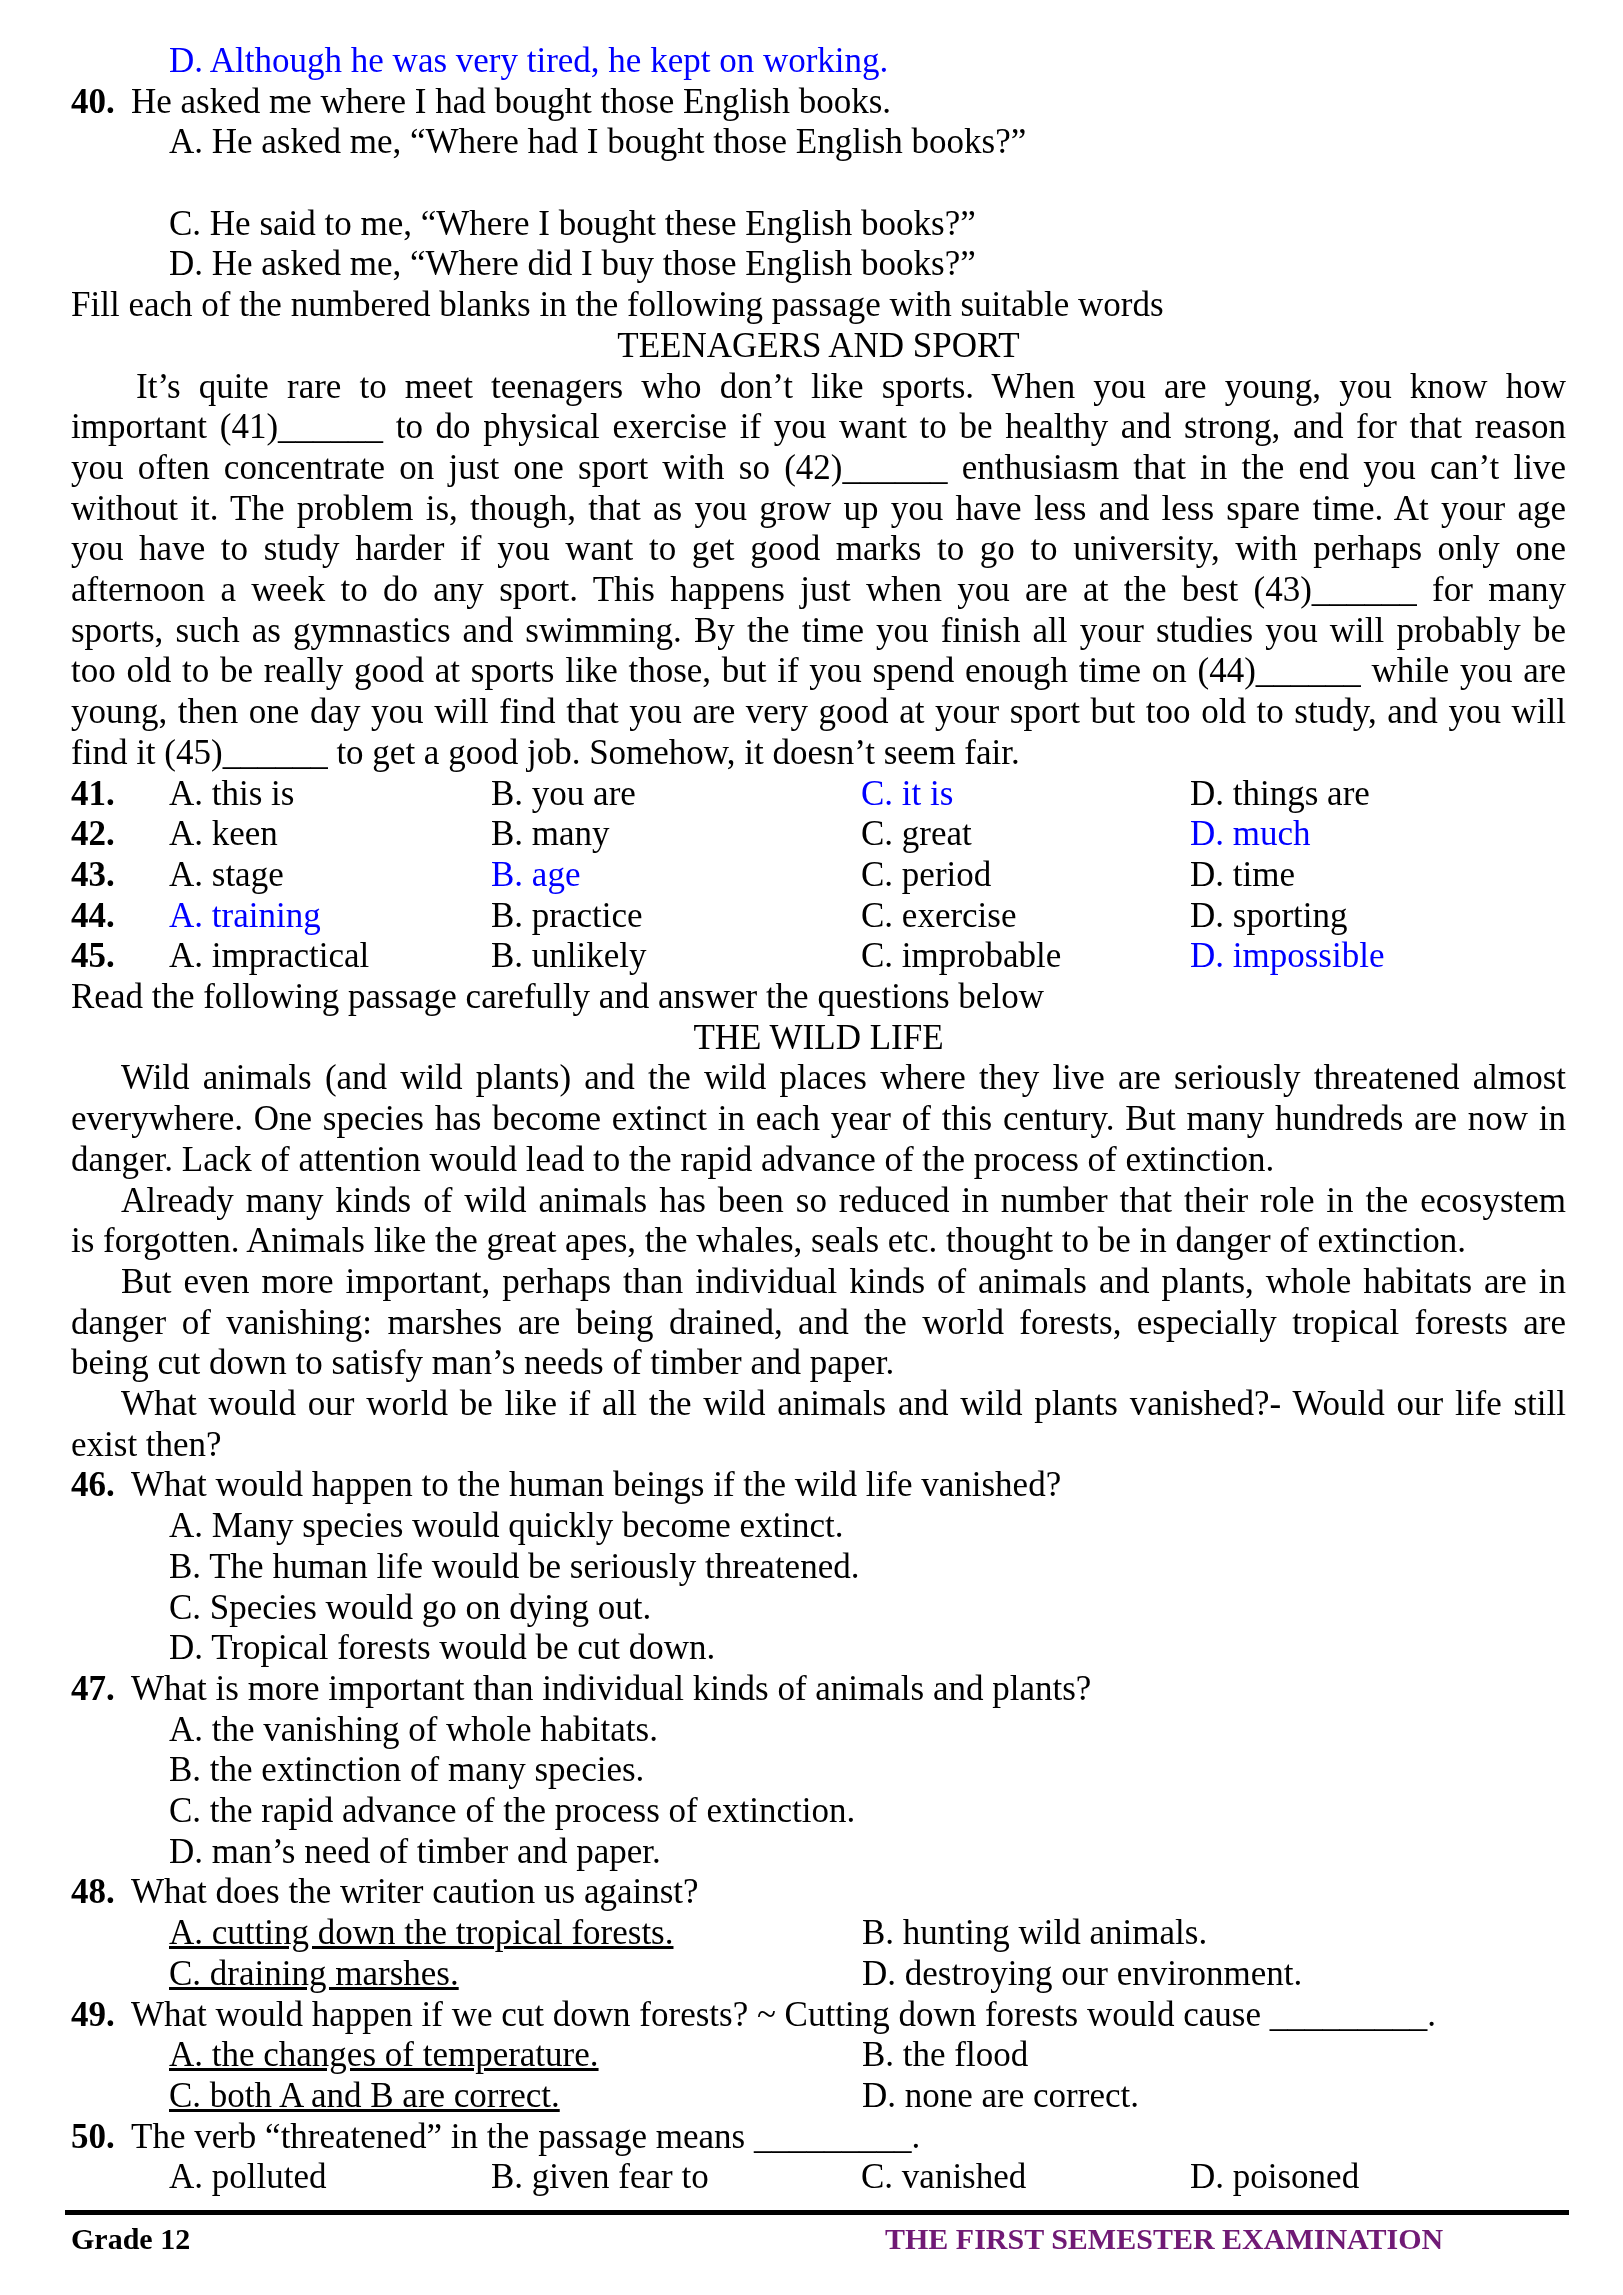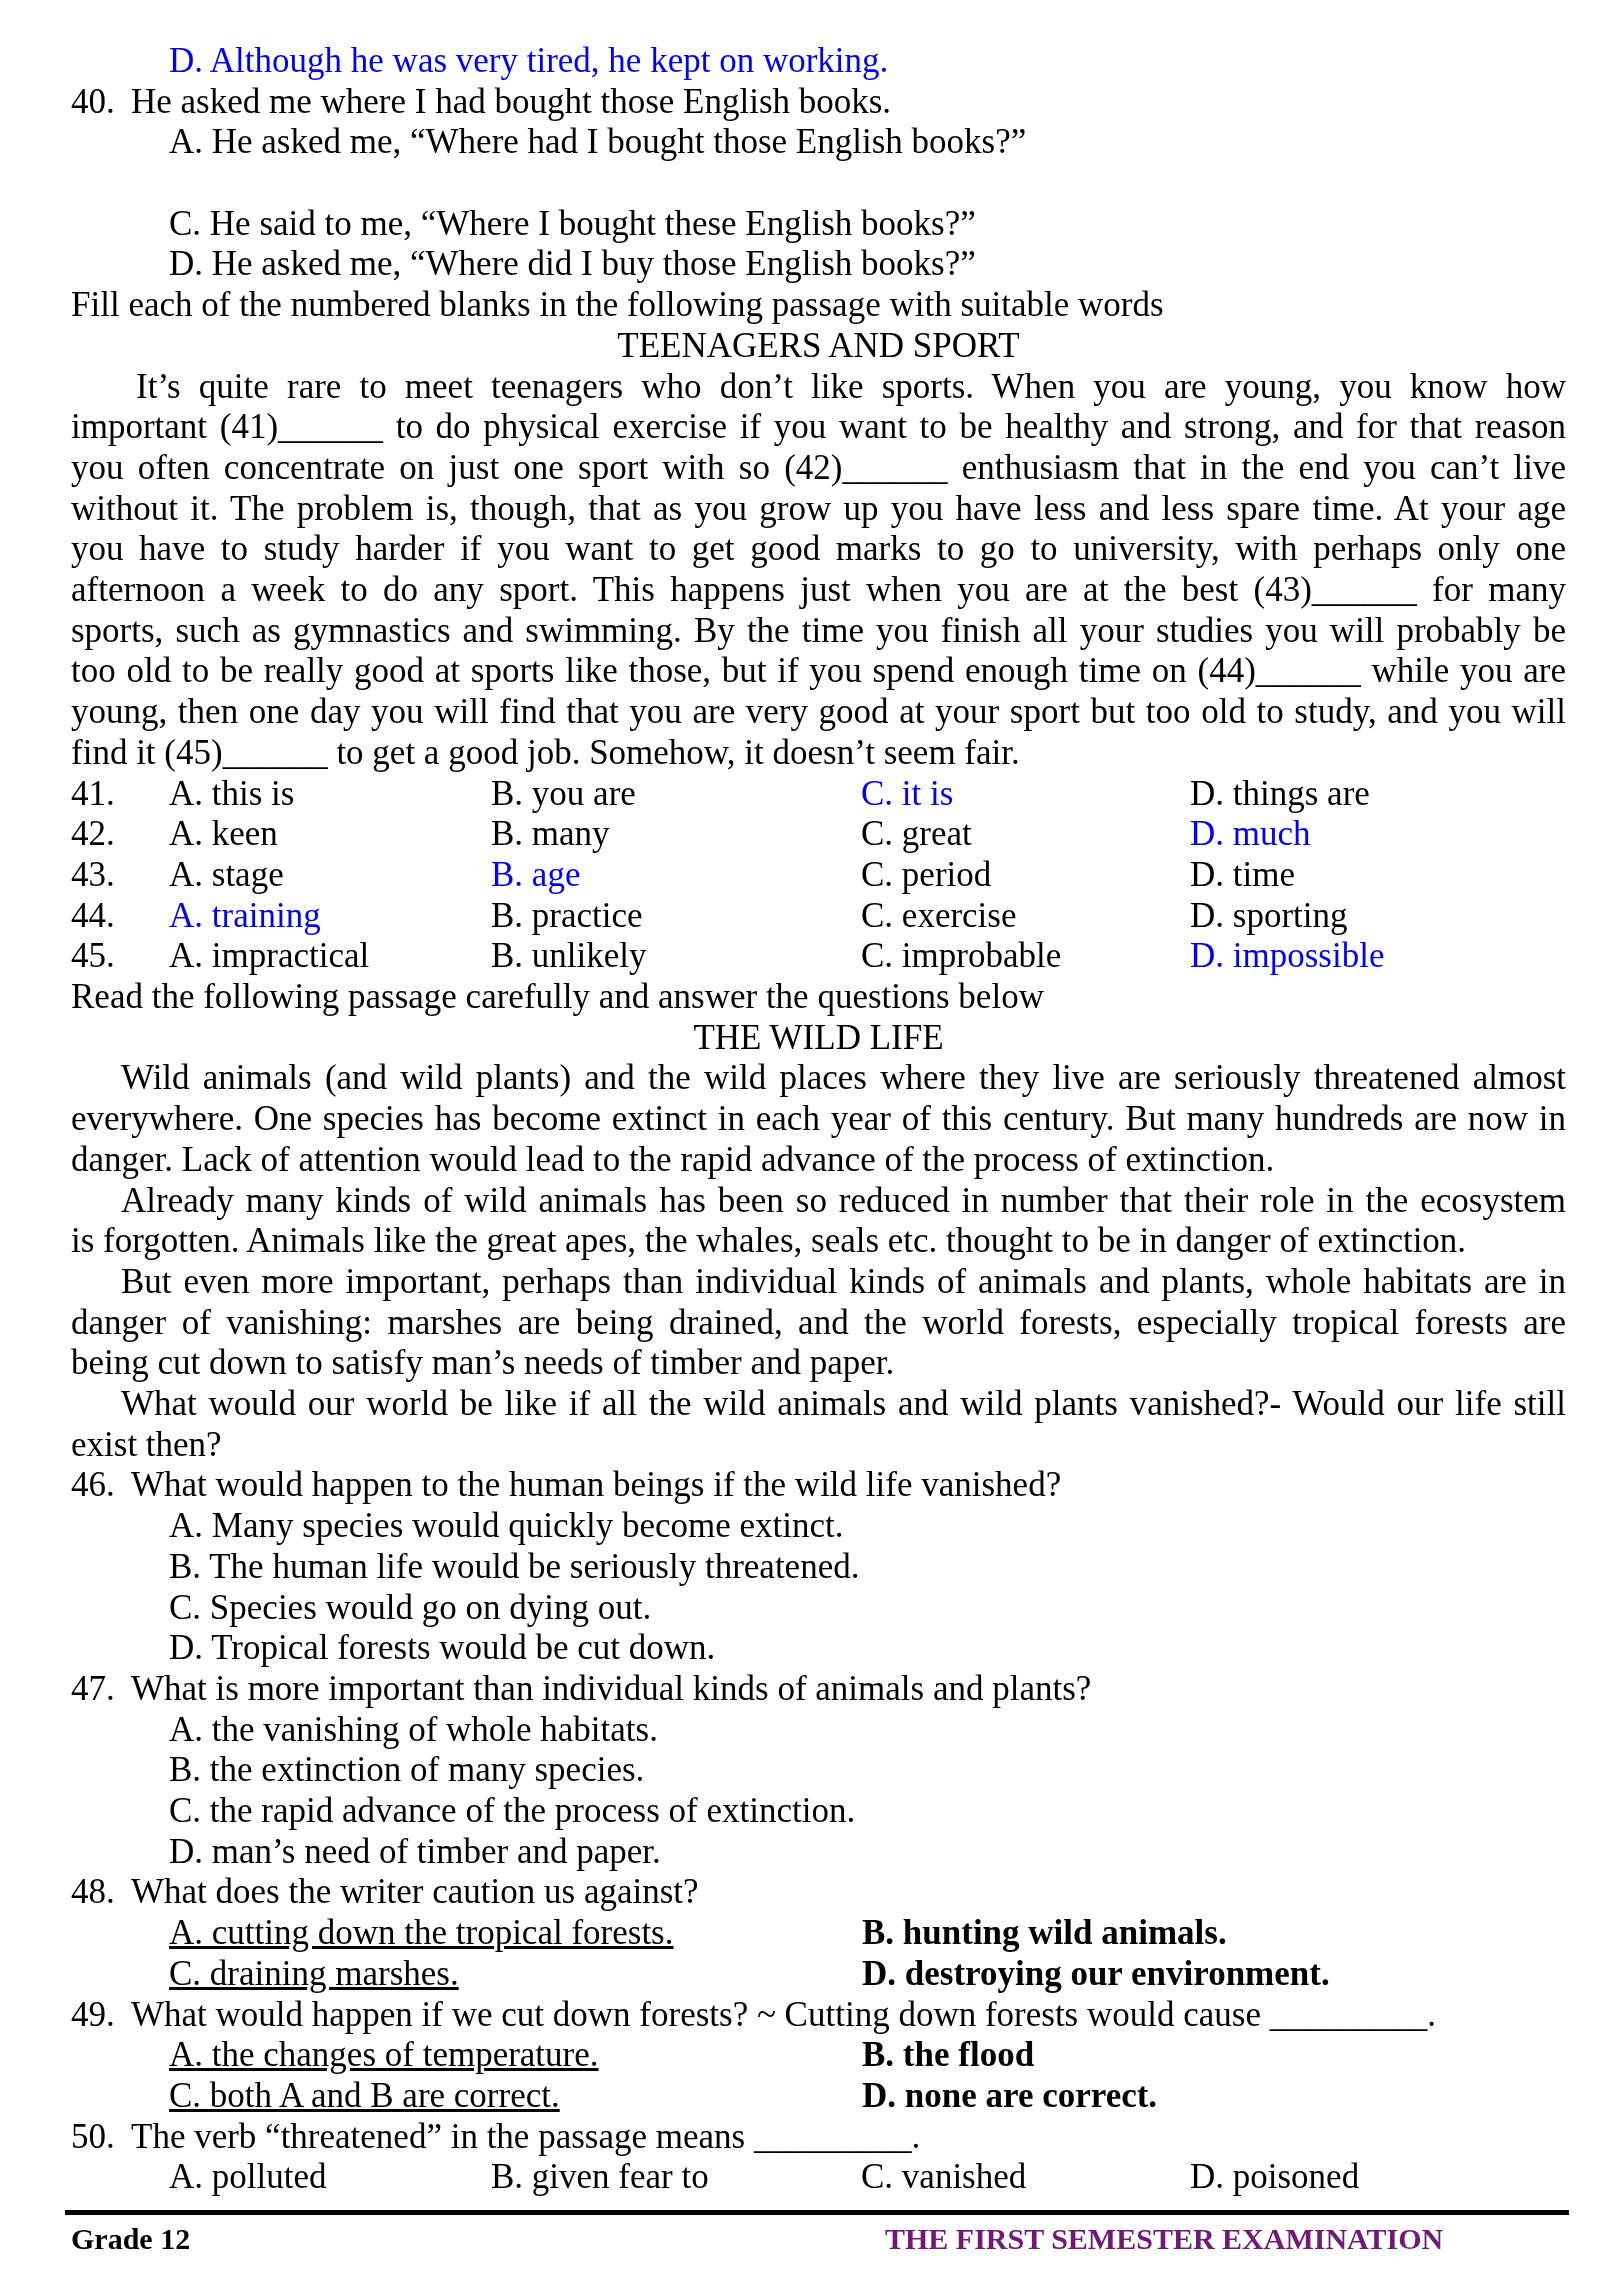--- a/index.html
+++ b/index.html
@@ -3,27 +3,27 @@
 <meta charset="utf-8">
 <style>
   html, body { margin:0; padding:0; background:#ffffff; }
   body { width:1623px; height:2295px; position:relative; overflow:hidden;
          font-family:"Liberation Serif", "DejaVu Serif", serif; color:#000; }
   .page { position:absolute; left:0; top:0; width:1623px; height:2295px; }
   .line { position:absolute; left:71px; width:1495px; height:41px; line-height:41px;
           font-size:35px; white-space:nowrap; }
   .justify { white-space:normal; text-align:justify; text-align-last:justify; }
   .ind-opt { left:169px; width:1397px; }
-  .qnum { font-weight:normal; display:inline-block; }
+  .qnum { font-weight:bold; display:inline-block; }
   .q-wide .qnum { width:60px; }
   .grid .qnum { position:absolute; left:0; }
   .grid .c { position:absolute; }
   .c0 { left:98px; } .c1 { left:420px; } .c2 { left:790px; } .c3 { left:1119px; }
   .two .c { position:absolute; }
-  .two .c0 { left:0;text-decoration:underline; } .two .c2b { left:693px;font-weight:bold; }
+  .two .c0 { left:0;text-decoration:underline; } .two .c2b { left:693px; }
   .blue { color:#0000ff; }
   .bold { font-weight:normal; }
   .center { text-align:center; }
   .rule { position:absolute; left:65px; top:2210px; width:1504px; height:5.2px; background:#000; }
   .footer-left { position:absolute; left:71px; top:2220px; font-size:30px; font-weight:bold; line-height:37px; }
   .footer-right { position:absolute; left:885px; top:2220px; width:662px; font-size:30px; font-weight:bold;
                   line-height:37px; color:#701a75; white-space:nowrap; }
 </style>
 </head>
 <body>

